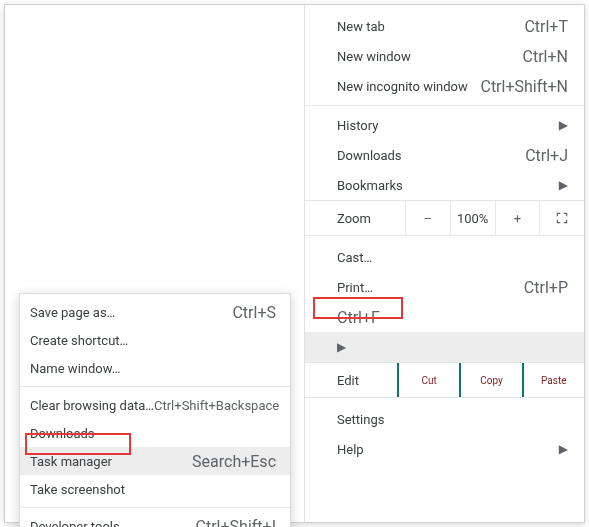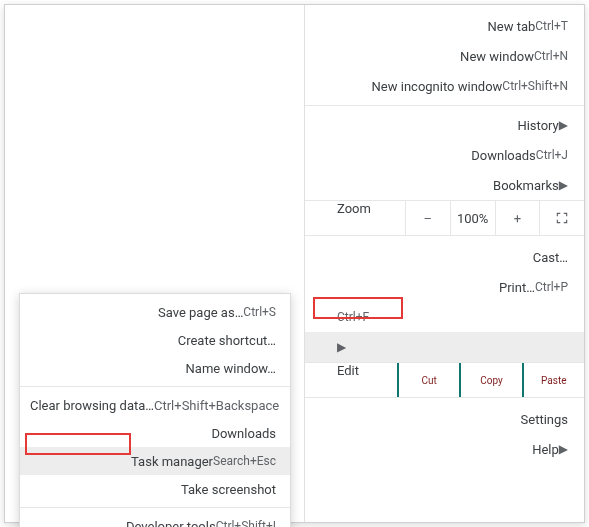--- a/index.html
+++ b/index.html
@@ -34,30 +34,29 @@
   }
   .item {
     display: flex;
     align-items: center;
     height: 30px;
     padding: 0 16px 0 32px;
     font-size: 13px;
     color: #3c4043;
     white-space: nowrap;
     cursor: default;
-    text-align: right;
   }
   .item .label { flex: 1; }
-  .item .shortcut { color: #5f6368; font-size: 12px; }
+  .item .shortcut { color: #5f6368; font-size: 16px; }
   .item .arrow { color: #5f6368; font-size: 12px; }
   .sep { height: 1px; background: #e6e6e6; margin: 4px 0; }
 
   .zoom-row, .edit-row {
     display: flex;
-    align-items: flex-start;
+    align-items: center;
     height: 36px;
     border-top: 1px solid #e6e6e6;
     border-bottom: 1px solid #e6e6e6;
   }
   .zoom-row .zlabel {
     padding-left: 32px;
     width: 100px;
     color: #3c4043;
   }
   .zoom-row .zbtn, .zoom-row .zval, .zoom-row .zfull {

